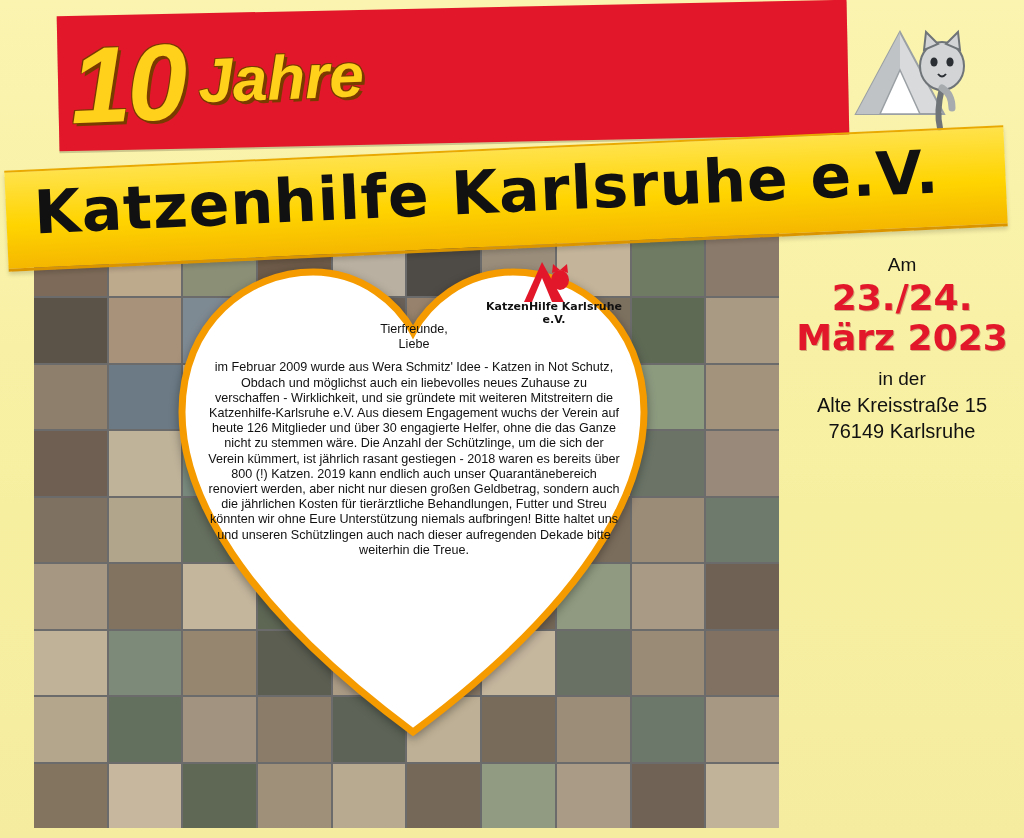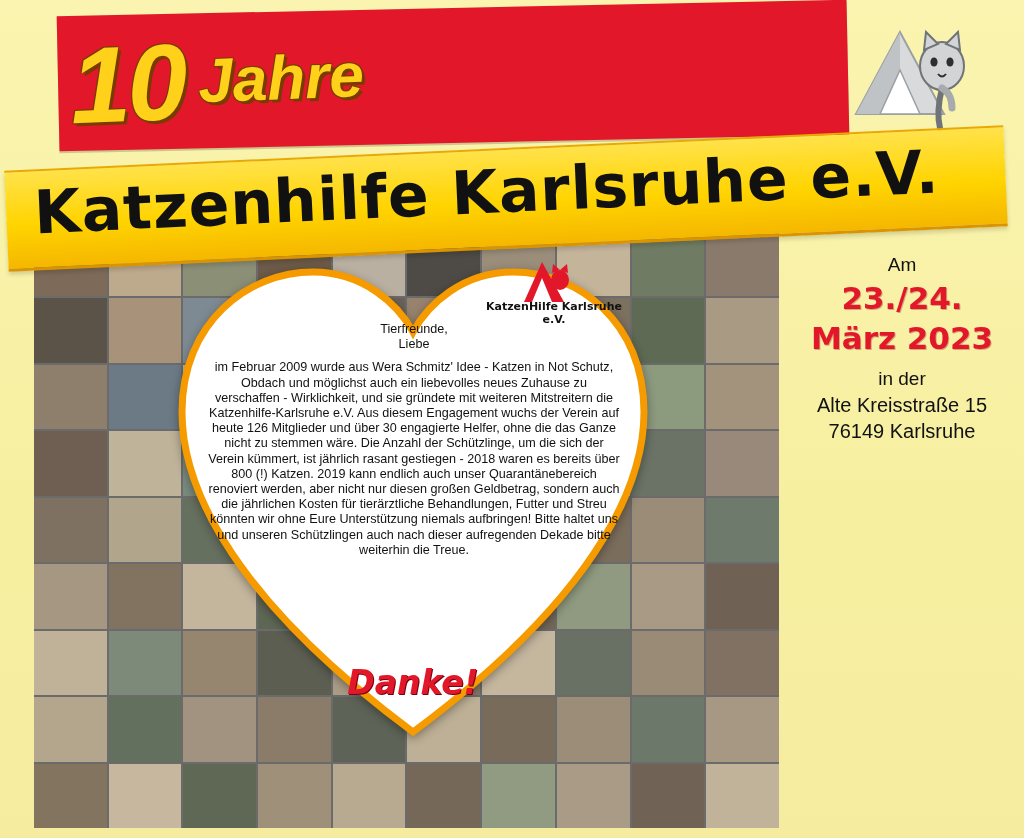--- a/index.html
+++ b/index.html
@@ -105,21 +105,21 @@
     color:#e2182a;font-size:43px;font-weight:bold;line-height:44px;
     font-family:"DejaVu Sans", sans-serif;
     text-shadow:2px 2px 0 rgba(120,0,10,.35);
     margin-top:4px;
   }
   .sekt{
     margin-top:14px;color:#111;font-size:19.5px;font-weight:bold;line-height:24px;
   }
   .am{margin-top:16px;color:#111;font-size:19px;}
   .datum{
-    margin-top:4px;color:#e2182a;font-size:31px;font-weight:bold;line-height:36px;
+    margin-top:4px;color:#e2182a;font-size:36px;font-weight:bold;line-height:36px;
     font-family:"DejaVu Sans", sans-serif;
     text-shadow:1px 1px 0 rgba(120,0,10,.3);
   }
   .inder{margin-top:10px;color:#111;font-size:19px;line-height:26px;}
   .addr{color:#111;font-size:20px;line-height:26px;}
 </style>
 </head>
 <body>
 
 <div class="poster">
@@ -260,21 +260,20 @@
       </svg>
       <div class="cap">KatzenHilfe Karlsruhe e.V.</div>
     </div>
 
     <div class="heart-text">
       <p>Tierfreunde,</p>
       <p>Liebe</p>
       <p style="height:8px"></p>
       <p>im Februar 2009 wurde aus Wera Schmitz' Idee - Katzen in Not Schutz, Obdach und möglichst auch ein liebevolles neues Zuhause zu verschaffen - Wirklichkeit, und sie gründete mit weiteren Mitstreitern die Katzenhilfe-Karlsruhe e.V. Aus diesem Engagement wuchs der Verein auf heute 126 Mitglieder und über 30 engagierte Helfer, ohne die das Ganze nicht zu stemmen wäre. Die Anzahl der Schützlinge, um die sich der Verein kümmert, ist jährlich rasant gestiegen - 2018 waren es bereits über 800 (!) Katzen. 2019 kann endlich auch unser Quarantänebereich renoviert werden, aber nicht nur diesen großen Geldbetrag, sondern auch die jährlichen Kosten für tierärztliche Behandlungen, Futter und Streu könnten wir ohne Eure Unterstützung niemals aufbringen! Bitte haltet uns und unseren Schützlingen auch nach dieser aufregenden Dekade bitte weiterhin die Treue.</p>
     </div>
-    <div class="danke">Danke!</div>
   </div>
 
   <div class="right-col">
     <div class="am">Am</div>
     <div class="datum">23./24.</div>
     <div class="datum">März 2023</div>
     <div class="inder">in der</div>
     <div class="addr">Alte Kreisstraße 15</div>
     <div class="addr">76149 Karlsruhe</div>
   </div>

